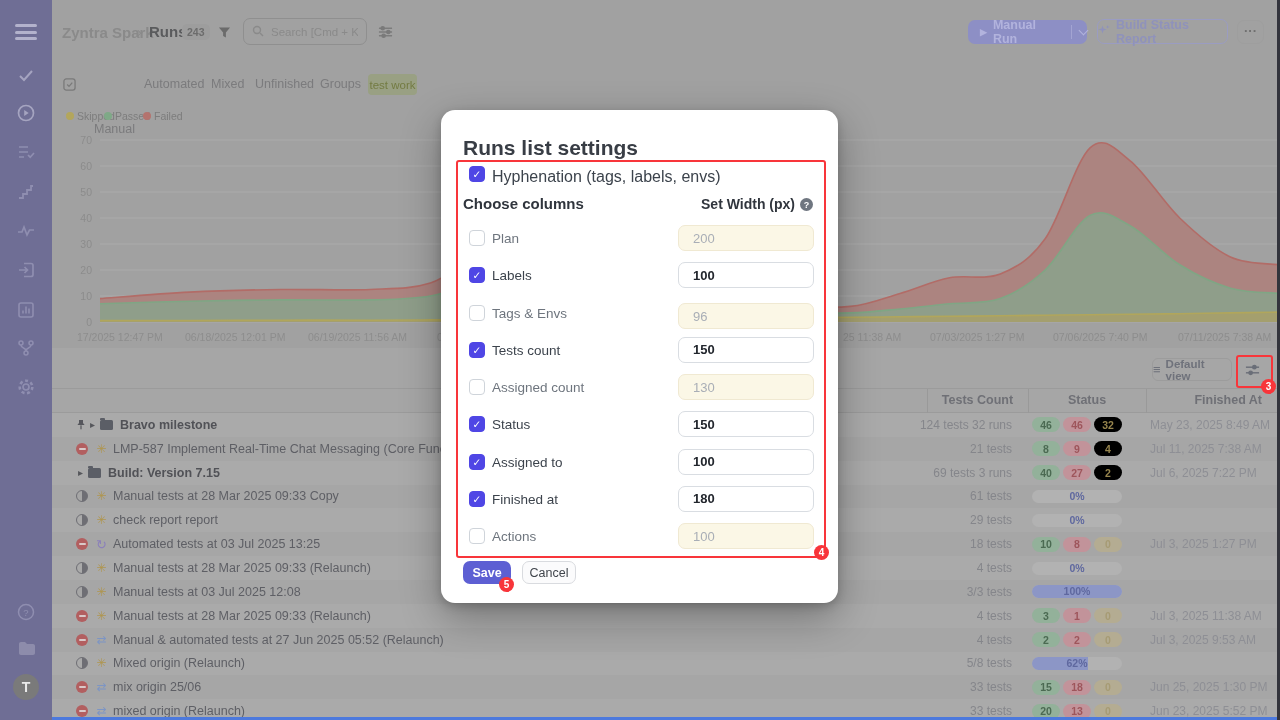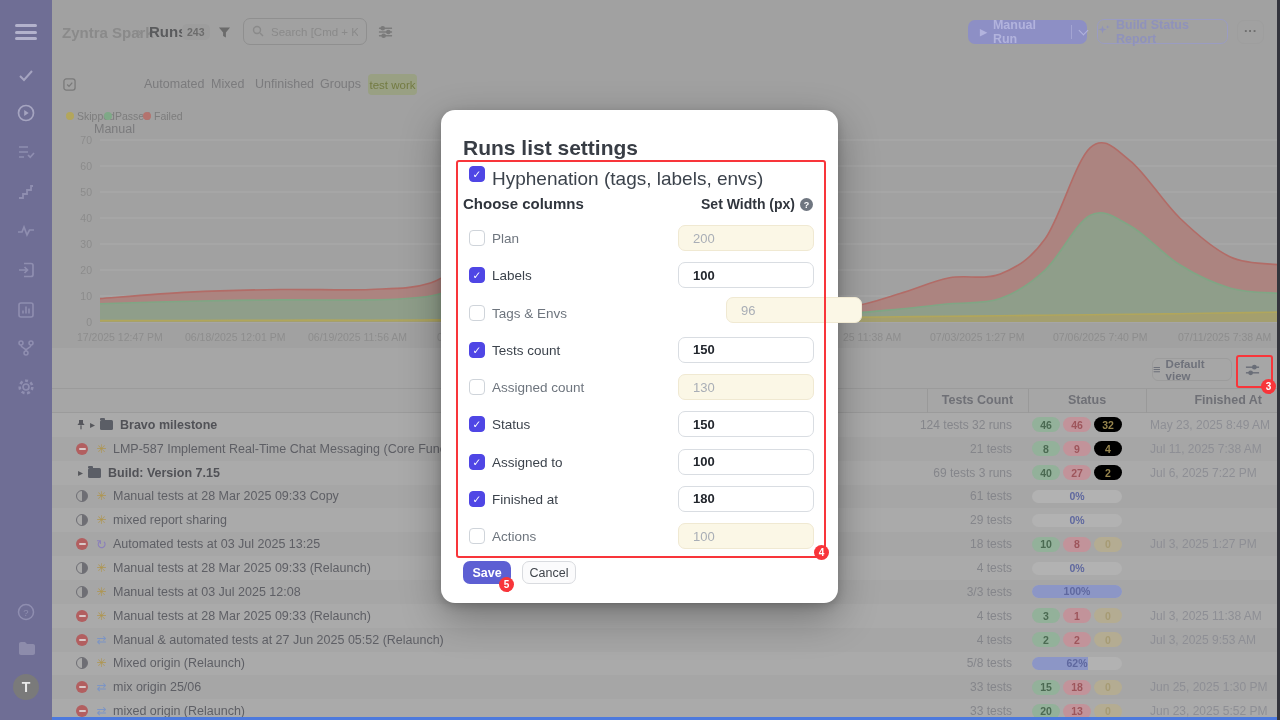--- a/index.html
+++ b/index.html
@@ -97,21 +97,21 @@
   .cell-date{position:absolute;left:1098px;top:0;height:100%;display:flex;align-items:center;
     font-size:12px;color:#8e8f95;}
 
   
   .modal{left:441px;top:110px;width:397px;height:493px;background:#ffffff;border-radius:14px;
     box-shadow:0 14px 40px rgba(0,0,0,.32),0 3px 10px rgba(0,0,0,.18);z-index:50;}
   .m-title{position:absolute;left:22px;top:26px;font-size:21px;font-weight:600;color:#383d45;}
   .cb{position:absolute;width:16px;height:16px;border-radius:4px;box-sizing:border-box;border:1.5px solid #cfd4da;
     background:#fff;display:flex;align-items:center;justify-content:center;font-size:10.5px;color:#fff;}
   .cb.on{background:#4f46e5;border-color:#4f46e5;}
-  .hyph-lbl{position:absolute;left:51px;top:58px;font-size:19px;color:#3c434c;}
+  .hyph-lbl{position:absolute;left:51px;top:58px;font-size:16px;color:#3c434c;}
   .m-cols{position:absolute;left:22px;top:85px;font-size:15px;font-weight:600;color:#30353d;}
   .m-width{position:absolute;right:43px;top:86px;font-size:14px;font-weight:600;color:#30353d;}
   .m-help{position:absolute;right:25px;top:88px;width:13px;height:13px;border-radius:50%;background:#6f7680;
     color:#fff;font-size:9px;font-weight:bold;display:flex;align-items:center;justify-content:center;}
   .wlabel{position:absolute;left:51px;font-size:13.5px;color:#3c434c;}
   .wlabel.off{color:#6e757e;}
   .win{position:absolute;left:237px;width:136px;height:26px;border-radius:7px;border:1px solid #d9dde2;
     box-sizing:border-box;background:#fff;font-family:"Liberation Sans",sans-serif;
     font-size:13px;font-weight:600;color:#22262d;padding:0 0 0 14px;outline:none;}
   .win.dis{background:#fbf7e6;border-color:#f0e9d2;color:#a9aeb6;font-weight:400;}
@@ -389,21 +389,21 @@
             <span class="fill" style="width: 0%;"></span>
             <span class="plbl">0%</span>
           </span>
         </div>
         <div class="cell-date"></div>
       </div>
       <div class="trow alt" style="top: 95.4px;">
         <div class="cell-name">
           <span class="st st-prog"></span>
           <span class="origin o-manual">✳</span>
-          <span class="rname">mixed report sharing</span>
+          <span class="rname">check report report</span>
         </div>
         <div class="cell-tests">29 tests</div>
         <div class="cell-status">
           <span class="prog">
             <span class="fill" style="width: 0%;"></span>
             <span class="plbl">0%</span>
           </span>
         </div>
         <div class="cell-date"></div>
       </div>
@@ -533,21 +533,21 @@
     <span class="m-help">?</span>
     <div id="mrows">
         <span class="cb" style="left: 28px; top: 120px;"></span>
         <span class="wlabel off" style="top: 121px;">Plan</span>
         <input class="win dis" disabled="" value="200" style="top: 115px;">
         <span class="cb on" style="left: 28px; top: 157.25px;">✓</span>
         <span class="wlabel" style="top: 158.25px;">Labels</span>
         <input class="win" value="100" style="top: 152.25px;">
         <span class="cb" style="left: 28px; top: 194.5px;"></span>
         <span class="wlabel off" style="top: 195.5px;">Tags &amp; Envs</span>
-        <input class="win dis" disabled="" value="96" style="top: 187px; margin-left: 48px;">
+        <input class="win dis" disabled="" value="96" style="top: 193px;">
         <span class="cb on" style="left: 28px; top: 231.75px;">✓</span>
         <span class="wlabel" style="top: 232.75px;">Tests count</span>
         <input class="win" value="150" style="top: 226.75px;">
         <span class="cb" style="left: 28px; top: 269px;"></span>
         <span class="wlabel off" style="top: 270px;">Assigned count</span>
         <input class="win dis" disabled="" value="130" style="top: 264px;">
         <span class="cb on" style="left: 28px; top: 306.25px;">✓</span>
         <span class="wlabel" style="top: 307.25px;">Status</span>
         <input class="win" value="150" style="top: 301.25px;">
         <span class="cb on" style="left: 28px; top: 343.5px;">✓</span>

